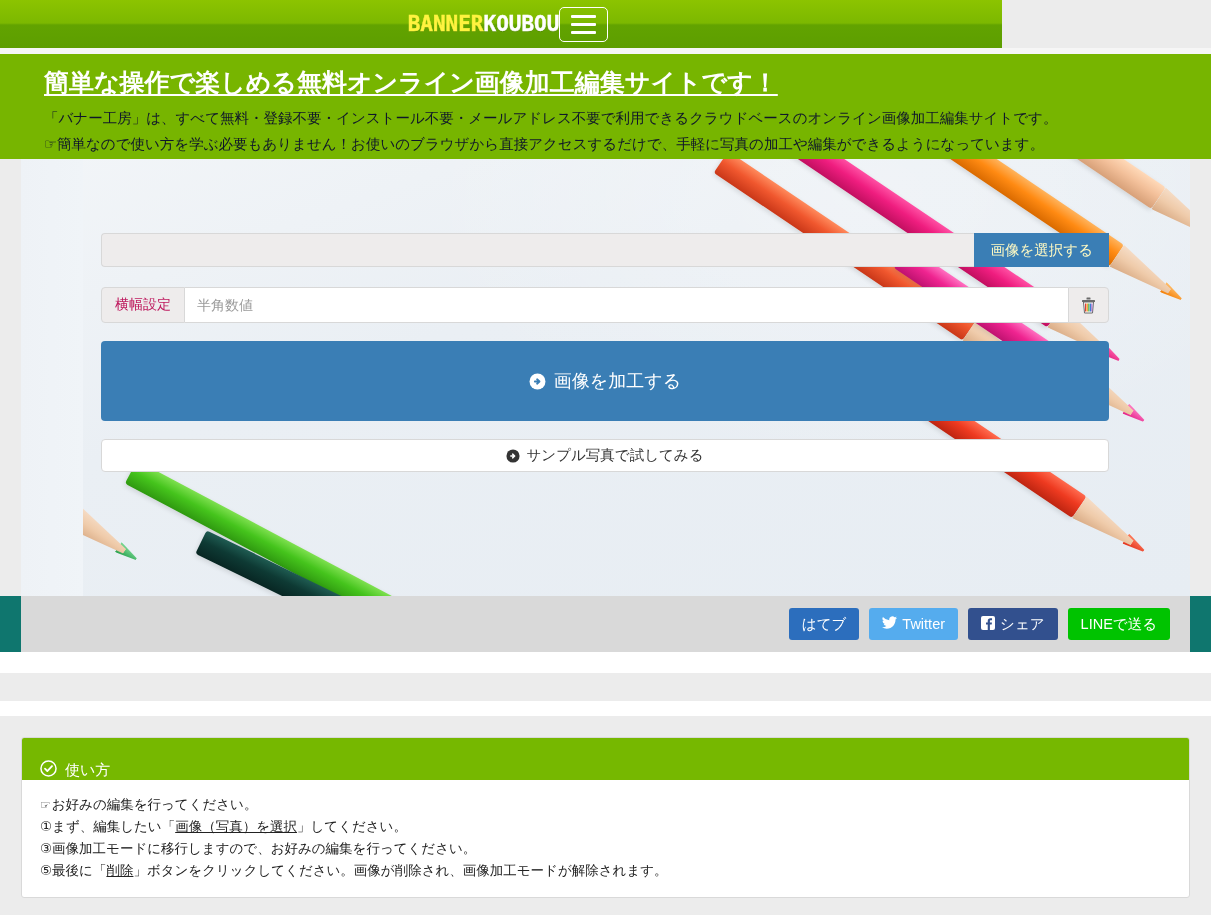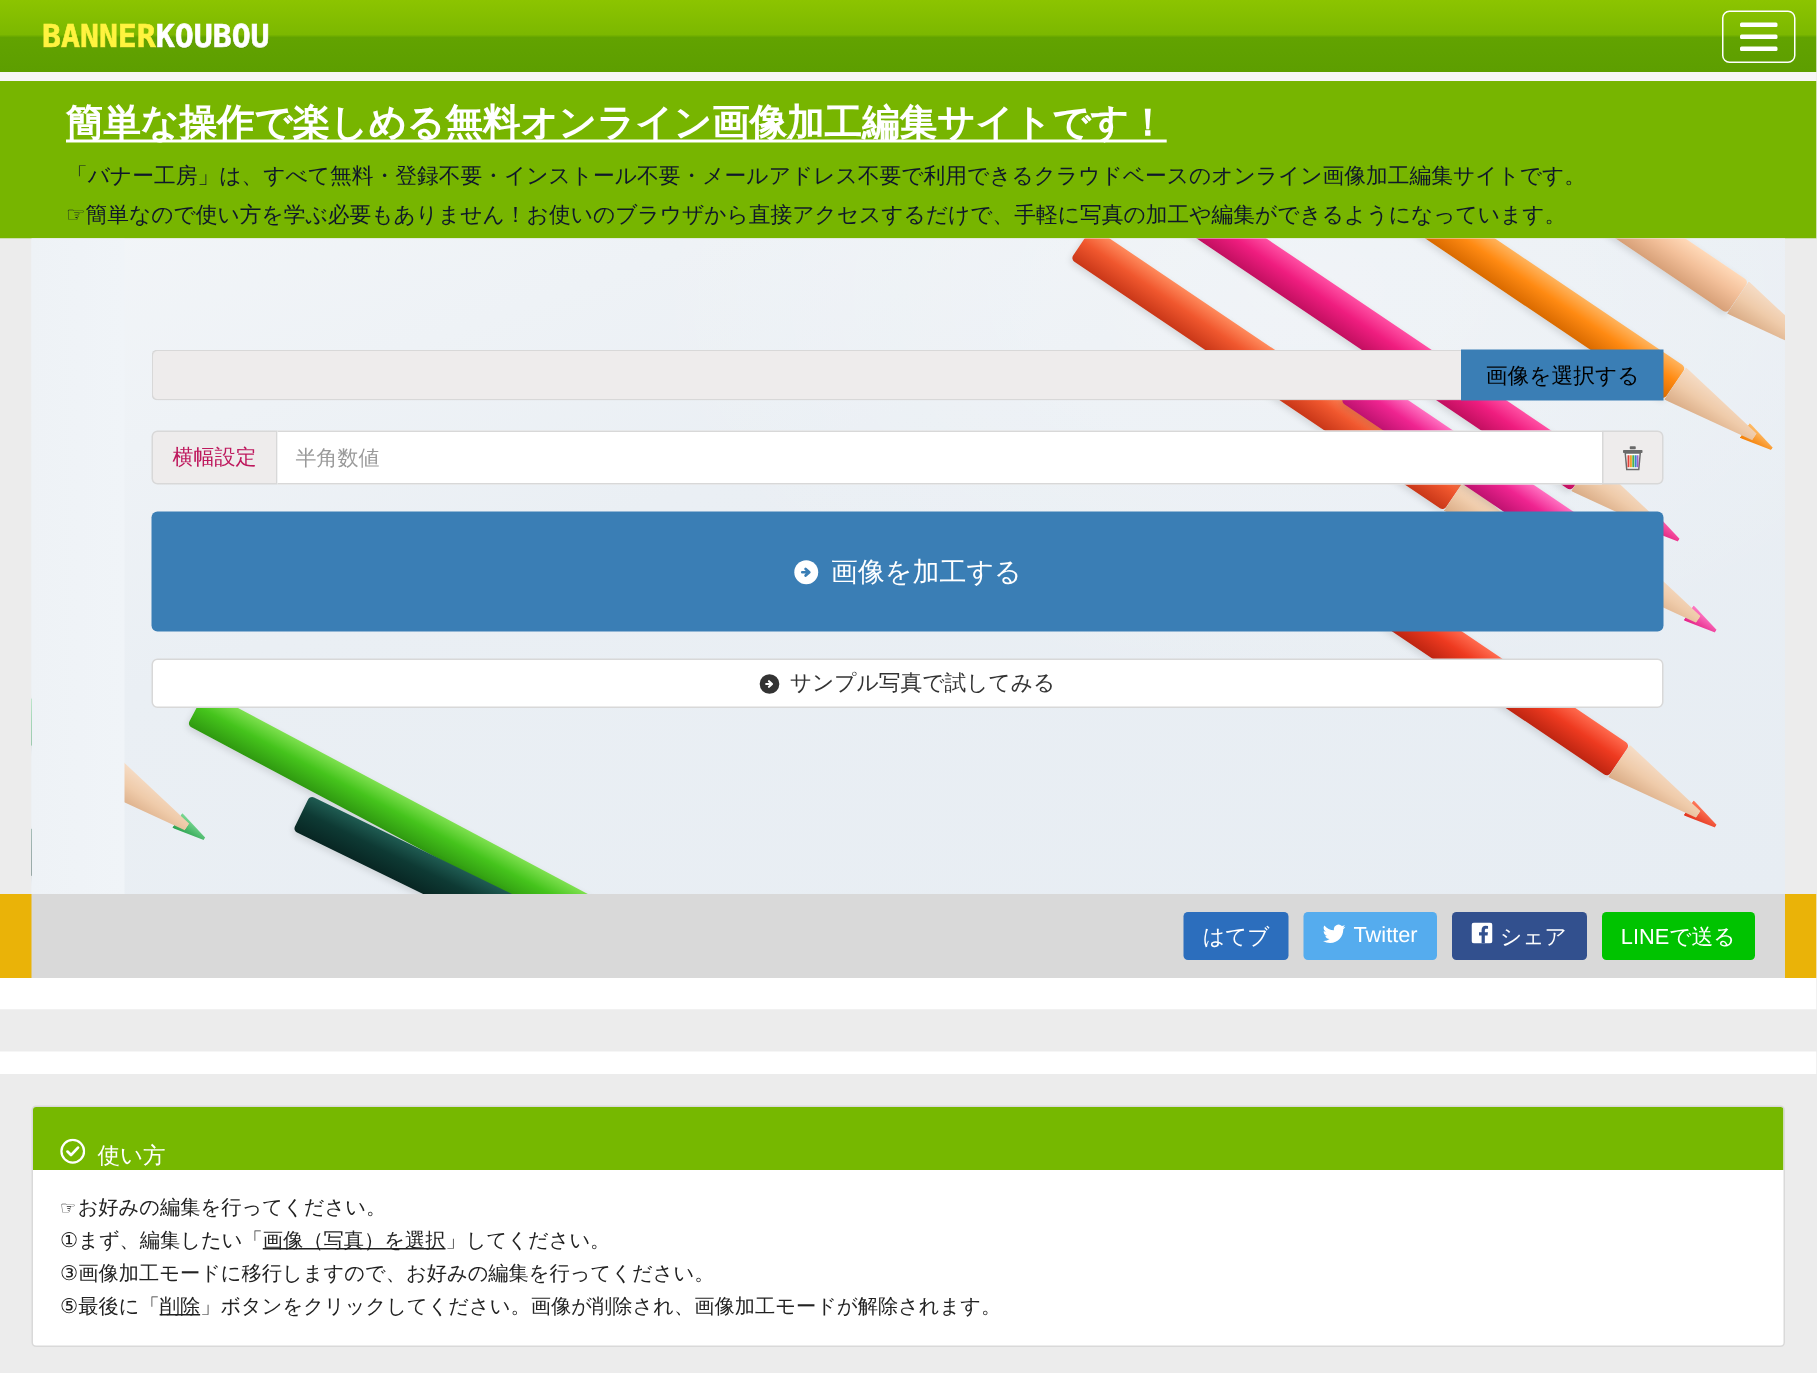--- a/index.html
+++ b/index.html
@@ -8,26 +8,26 @@
     width: 1211px;
     height: 915px;
     overflow: hidden;
     background: #ececec;
     font-family: "Liberation Sans", "DejaVu Sans", sans-serif;
   }
 
   
   .topnav {
     position: relative;
-    width: 1211px;
+    width: 1002px;
     height: 48px;
     background: linear-gradient(to bottom, #8cc400 0%, #7cb800 48%, #62a300 52%, #5d9e00 100%);
     display: flex;
     align-items: center;
-    justify-content: space-between;
+    justify-content: center;
     padding: 0 14px 0 28px;
   }
 
   .logo {
     display: flex;
     align-items: center;
     letter-spacing: 1px;
     font-family: "DejaVu Sans Mono", monospace;
     font-weight: bold;
     font-size: 21px;
@@ -172,21 +172,21 @@
   }
   .file-fake {
     flex: 1;
     background: #eeecec;
     border: 1px solid #d8d8d8;
     border-right: none;
     border-radius: 4px 0 0 4px;
   }
   .file-btn {
     background: #3a7eb5;
-    color: #000000;
+    color: #fef9c3;
     font-size: 14.5px;
     padding: 0 16px;
     display: flex;
     align-items: center;
     border: none;
     cursor: pointer;
     white-space: nowrap;
   }
 
   .width-row {
@@ -264,21 +264,21 @@
     display: inline-flex;
     align-items: center;
     justify-content: center;
     flex: 0 0 auto;
   }
 
   
   .social-wrap {
     width: 1211px;
     height: 56px;
-    background: #eab308;
+    background: #0f766e;
     padding: 0 21px;
   }
   .social-bar {
     width: 1169px;
     height: 56px;
     background: #d9d9d9;
     display: flex;
     align-items: center;
     justify-content: flex-end;
     gap: 10px;

